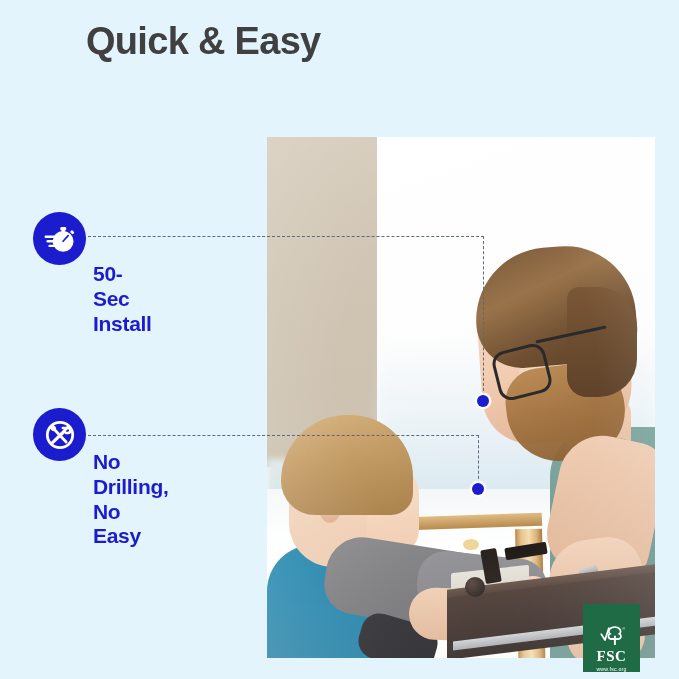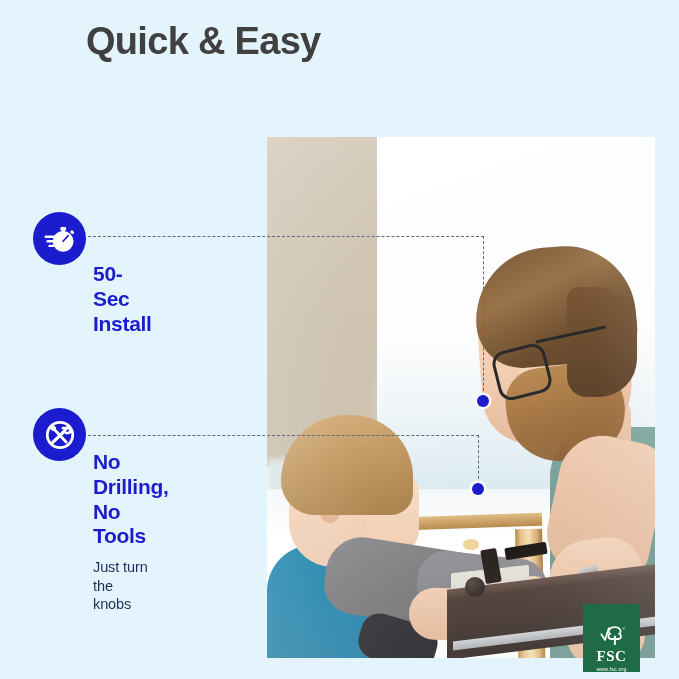--- a/index.html
+++ b/index.html
@@ -321,23 +321,21 @@
         <line x1="27.6" y1="17.6" x2="13.5" y2="30.8" stroke="#ffffff" stroke-width="3.4" stroke-linecap="round"></line>
 
         <line x1="14" y1="14" x2="29.5" y2="30.5" stroke="#ffffff" stroke-width="3.4" stroke-linecap="round"></line>
         <rect x="10.5" y="10.5" width="6.2" height="6.2" rx="1.6" fill="#ffffff" transform="rotate(45 13.6 13.6)"></rect>
 
         <line x1="11.3" y1="32.7" x2="32.7" y2="11.3" stroke="#ffffff" stroke-width="3.4" stroke-linecap="round"></line>
       </svg>
     </div>
     <div class="feat-text">
       <div class="feat-title">No Drilling,
-No Tools</div>
-      <div class="feat-sub">Just turn the
-knobs</div>
+No Easy</div>
     </div>
   </div>
 
   <div class="fsc">
     <svg class="fsc-mark" viewBox="0 0 52 40" aria-hidden="true">
       <path d="M6 17 L13 28 L20 6" fill="none" stroke="#ffffff" stroke-width="3.2" stroke-linecap="round" stroke-linejoin="round"></path>
       <path d="M30 4 c-6 0 -10 4 -10 8 c0 2 1 3.5 2.5 4.5 c-2 1 -3.2 2.6 -3.2 4.5 c0 3 2.8 5.2 6.4 5.2 h2.6" fill="none" stroke="#ffffff" stroke-width="3.1" stroke-linecap="round"></path>
       <path d="M32 4 c6 0 10 4 10 8 c0 2 -1 3.5 -2.5 4.5 c2 1 3.2 2.6 3.2 4.5 c0 3 -2.8 5.2 -6.4 5.2 h-2.6" fill="none" stroke="#ffffff" stroke-width="3.1" stroke-linecap="round"></path>
       <rect x="29.6" y="20" width="3.6" height="17" fill="#ffffff"></rect>
       <rect x="24" y="24.5" width="14" height="3.4" fill="#ffffff"></rect>

